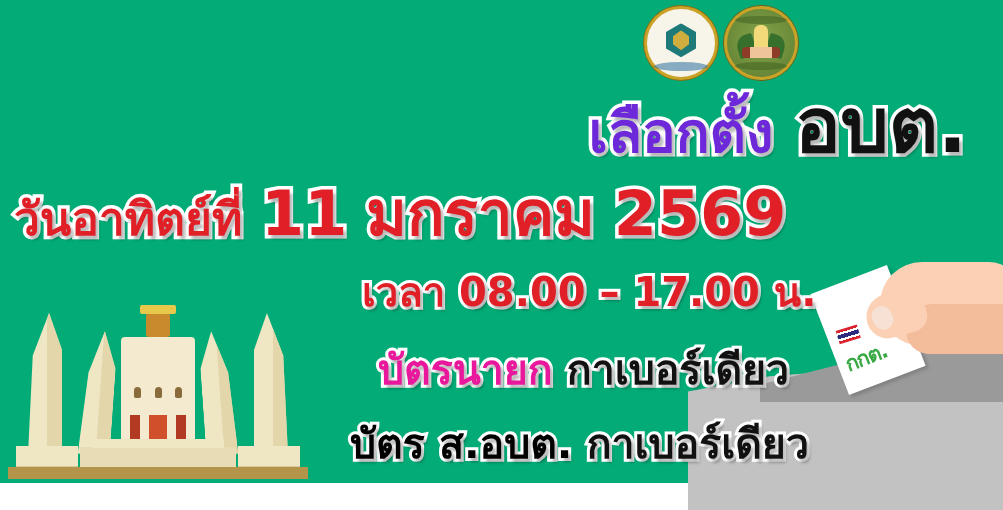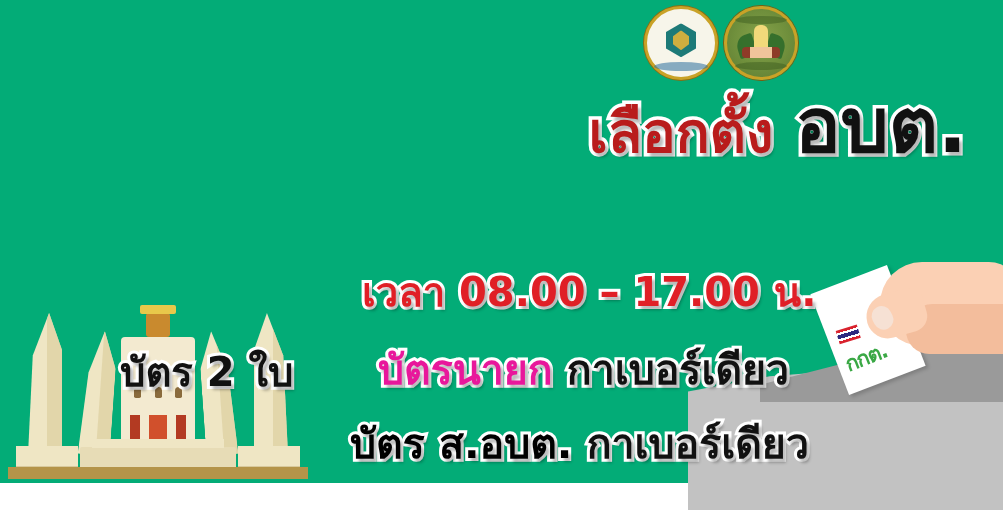--- a/index.html
+++ b/index.html
@@ -391,21 +391,21 @@
     paint-order: stroke fill;
     text-shadow: 3px 4px 3px rgba(0,0,0,.28);
     padding-left: 32px;
   }
 
   .headline {
     right: 36px;
     top: 88px;
     font-size: 62px;
   }
-  .headline .h-small { color: #b91c1c; font-size: 56px; }
+  .headline .h-small { color: #6d28d9; font-size: 56px; }
   .headline .h-big   { color: #111111; font-size: 76px; }
 
   .dateline {
     left: 14px;
     top: 183px;
     font-size: 54px;
     color: #e01f26;
   }
   .dateline .d-label { font-size: 46px; }
   .dateline .d-num   { font-size: 62px; }
@@ -514,24 +514,29 @@
     <div class="thumb">
       <div class="thumb-nail"></div>
     </div>
   </div>
 
   <div class="txt headline outline-white">
     <span class="h-small">เลือกตั้ง</span>
     <span class="h-big">อบต.</span>
   </div>
 
+  <div class="txt dateline outline-white">
+    <span class="d-label">วันอาทิตย์ที่</span>
+    <span class="d-num">11</span>
+    <span class="d-num">มกราคม</span>
+    <span class="d-num">2569</span>
+  </div>
 
   <div class="txt timeline-row outline-white-thin">เวลา 08.00 – 17.00 น.</div>
 
-  <div class="txt row-ballots outline-white-thin">บัตร 2 ใบ</div>
 
   <div class="txt row-mayor outline-white-thin">
     <span class="pink">บัตรนายก</span>
     <span class="black">กาเบอร์เดียว</span>
   </div>
 
   <div class="txt row-council outline-white-thin">
     <span class="green">บัตร ส.อบต.</span>
     <span class="black">กาเบอร์เดียว</span>
   </div>

